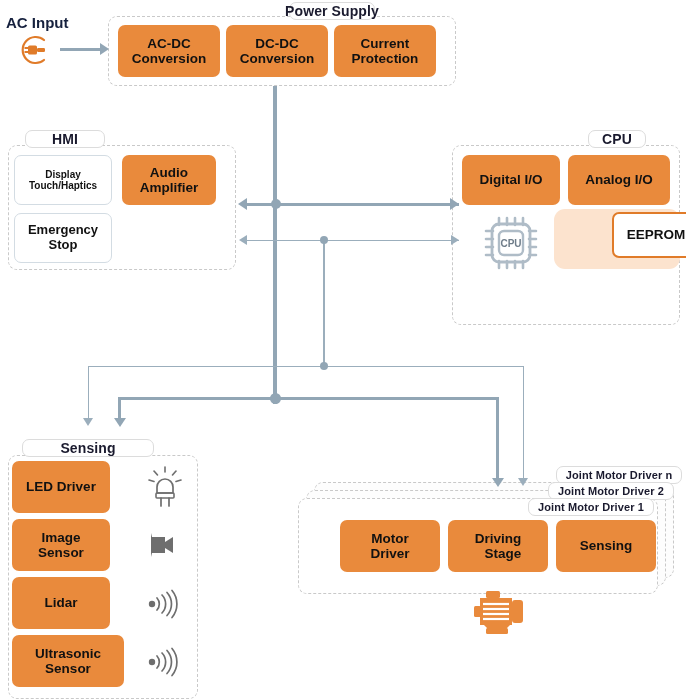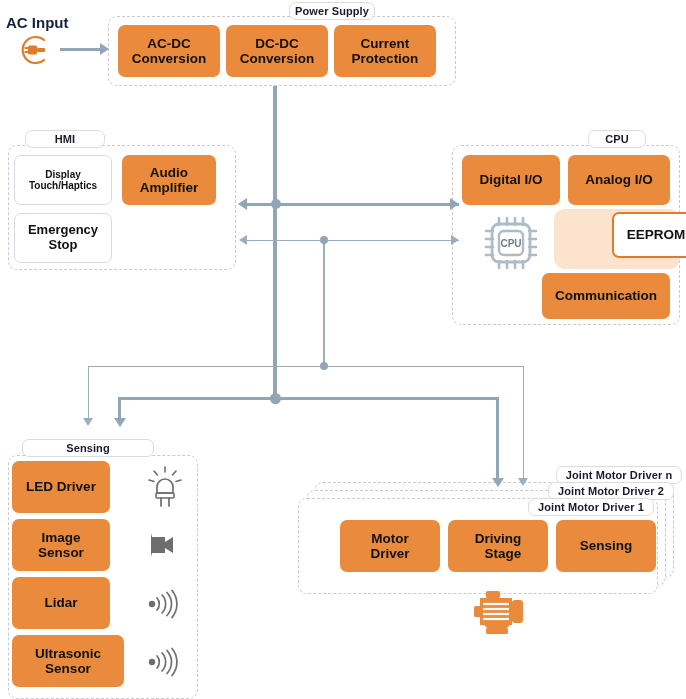--- a/index.html
+++ b/index.html
@@ -7,21 +7,21 @@
        font-family:"Liberation Sans","DejaVu Sans",sans-serif;}
   #stage{position:absolute;left:0;top:0;width:686px;height:699px;}
 
   
   .panel{position:absolute;border:1.5px dashed #c9c9c9;border-radius:9px;
          background:#ffffff;box-sizing:border-box;}
   .panel.ghost{background:#fdfdfd;}
 
   
   .pill{position:absolute;background:#ffffff;border:1px solid #dcdcdc;
-        border-radius:7px;color:#1a1a2e;font-size:11px;font-weight:bold;
+        border-radius:7px;color:#1a1a2e;font-size:14px;font-weight:bold;
         display:flex;align-items:center;justify-content:center;
         box-sizing:border-box;white-space:nowrap;z-index:30;letter-spacing:.1px;}
 
   
   .blk{position:absolute;border-radius:7px;box-sizing:border-box;
        display:flex;align-items:center;justify-content:center;text-align:center;
        font-size:13.5px;font-weight:bold;line-height:1.12;color:#111111;z-index:10;}
   .blk.orange{background:#E98A3C;}
   .blk.white{background:#ffffff;border:1px solid #d3dce3;}
   .blk.hl{background:#ffffff;border:2px solid #E07B29;}
@@ -100,23 +100,20 @@
     </div>
   <div class="blk orange" style="left:568px;top:155px;width:102px;height:50px;">
       <span>Analog I/O</span>
     </div>
 
   <div class="hlglow" style="left:554px;top:209px;width:126px;height:60px;"></div>
   <div class="blk hl" style="left:564px;top:212px;width:88px;height:46px;margin-left:48px;">
       <span>EEPROM</span>
     </div>
 
-  <div class="blk orange" style="left:542px;top:273px;width:128px;height:46px;">
-      <span>Communication</span>
-    </div>
 
   <div class="ico" style="left:480px;top:212px;width:62px;height:62px;">
     <svg width="62" height="62" viewBox="0 0 62 62">
       <g stroke="#AFBCC7" stroke-width="2.6" fill="none" stroke-linecap="round">
         <path d="M19 6 v7 M27 6 v7 M35 6 v7 M43 6 v7"></path>
         <path d="M19 49 v7 M27 49 v7 M35 49 v7 M43 49 v7"></path>
         <path d="M6 19 h7 M6 27 h7 M6 35 h7 M6 43 h7"></path>
         <path d="M49 19 h7 M49 27 h7 M49 35 h7 M49 43 h7"></path>
       </g>
       <rect x="12" y="12" width="38" height="38" rx="7" stroke="#AFBCC7" stroke-width="2.8" fill="none"></rect>

